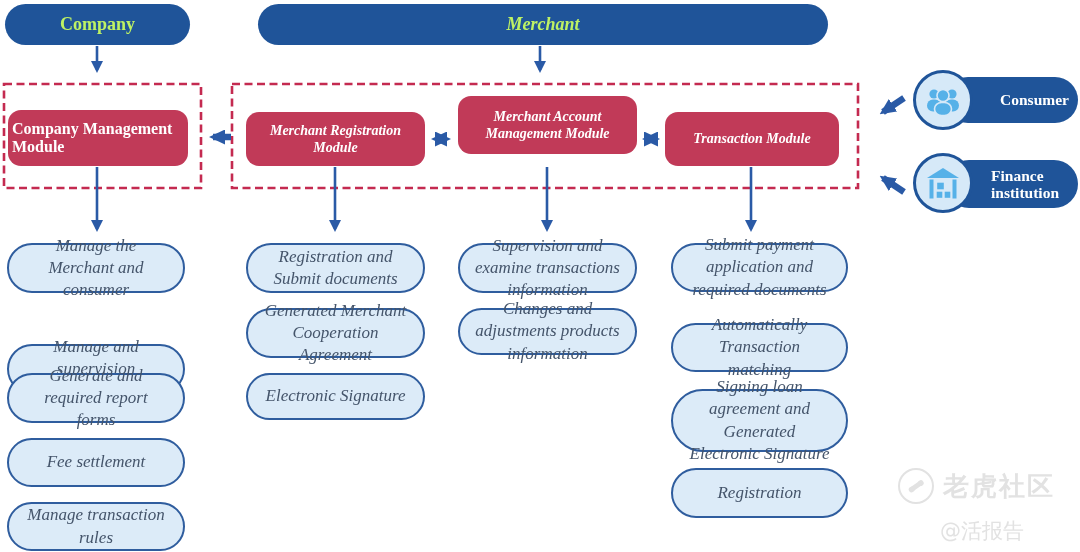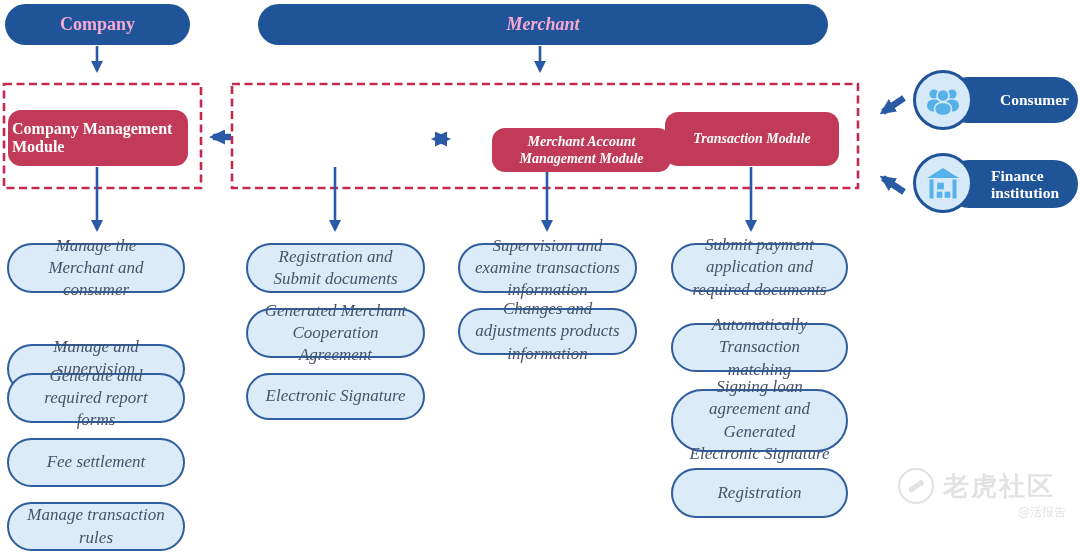--- a/index.html
+++ b/index.html
@@ -19,21 +19,21 @@
   .canvas{position:relative;width:1080px;height:552px;background:#fff;overflow:hidden;}
 
   .overlay{position:absolute;left:0;top:0;pointer-events:none;}
   .overlay line{stroke:var(--arrow-blue);}
   .overlay .thin{stroke-width:2.6px;}
   .overlay .thick{stroke-width:6.5px;}
   .overlay .dashed{fill:none;stroke:var(--dashed-red);stroke-width:2.6px;stroke-dasharray:8 4.5;}
   .overlay marker path{fill:var(--arrow-blue);}
 
   .header-pill{position:absolute;height:41px;border-radius:21px;background:var(--dark-blue);
-    color:#f9a8d4;font-weight:bold;font-size:18px;display:flex;align-items:center;justify-content:center;}
+    color:#bef264;font-weight:bold;font-size:18px;display:flex;align-items:center;justify-content:center;}
   .header-pill.italic{font-style:italic;}
 
   .module{position:absolute;background:var(--crimson);color:#fff;font-weight:bold;
     border-radius:13px;display:flex;align-items:center;justify-content:center;
     text-align:center;font-size:14px;font-style:italic;line-height:1.25;padding:4px 10px;}
   .module.left-align{font-style:normal;justify-content:flex-start;text-align:left;
     font-size:16px;line-height:1.12;padding-left:4px;}
 
   .feature-pill{position:absolute;background:var(--light-pill-bg);border:2.5px solid var(--pill-border);
     color:var(--pill-text);font-style:italic;font-size:17px;line-height:1.3;
@@ -47,21 +47,21 @@
   .actor .circle{position:absolute;width:60px;height:60px;border-radius:50%;
     background:var(--icon-circle-bg);border:3px solid var(--dark-blue);
     display:flex;align-items:center;justify-content:center;z-index:2;}
 
   .watermark{position:absolute;left:898px;top:468px;width:170px;color:var(--watermark-gray);
     font-family:"DejaVu Sans",sans-serif;}
   .watermark .row{display:flex;align-items:center;gap:9px;}
   .watermark .logo{width:36px;height:36px;border-radius:50%;border:2.5px solid var(--watermark-gray);
     display:flex;align-items:center;justify-content:center;flex:0 0 auto;}
   .watermark .title{font-size:26px;font-weight:bold;letter-spacing:2px;white-space:nowrap;}
-  .watermark .handle{font-size:12px;text-align:right;margin-top:0;padding-right:2px;}
+  .watermark .handle{font-size:21px;text-align:center;margin-top:13px;padding-right:2px;}
 </style>
 </head>
 <body>
 
 <div class="canvas">
 
   <svg class="overlay" width="1080" height="552" viewBox="0 0 1080 552">
     <defs>
       <marker id="ah-s" markerUnits="userSpaceOnUse" markerWidth="12" markerHeight="12" viewBox="0 0 12 12" refX="9" refY="6" orient="auto-start-reverse">
         <path d="M0,0 L12,6 L0,12 Z"></path>
@@ -88,21 +88,24 @@
   <div class="header-pill" style="left:5px;top:4px;width:185px;">
     <span>Company</span>
   </div>
   <div class="header-pill italic" style="left:258px;top:4px;width:570px;">
     <span>Merchant</span>
   </div>
 
   <div class="module left-align" style="left:8px;top:110px;width:180px;height:56px;">
     <span>Company Management Module</span>
   </div>
-  <div class="module" style="left:458px;top:128px;width:179px;height:44px;margin-left:34px;">
+  <div class="module" style="left:246px;top:112px;width:179px;height:54px;">
+    <span>Merchant Registration Module</span>
+  </div>
+  <div class="module" style="left:458px;top:96px;width:179px;height:58px;">
     <span>Merchant Account Management Module</span>
   </div>
   <div class="module" style="left:665px;top:112px;width:174px;height:54px;">
     <span>Transaction Module</span>
   </div>
 
   <div class="actor">
     <div class="pill" style="left:945px;top:77px;width:133px;height:46px;">
       <span class="label">Consumer</span>
     </div>

